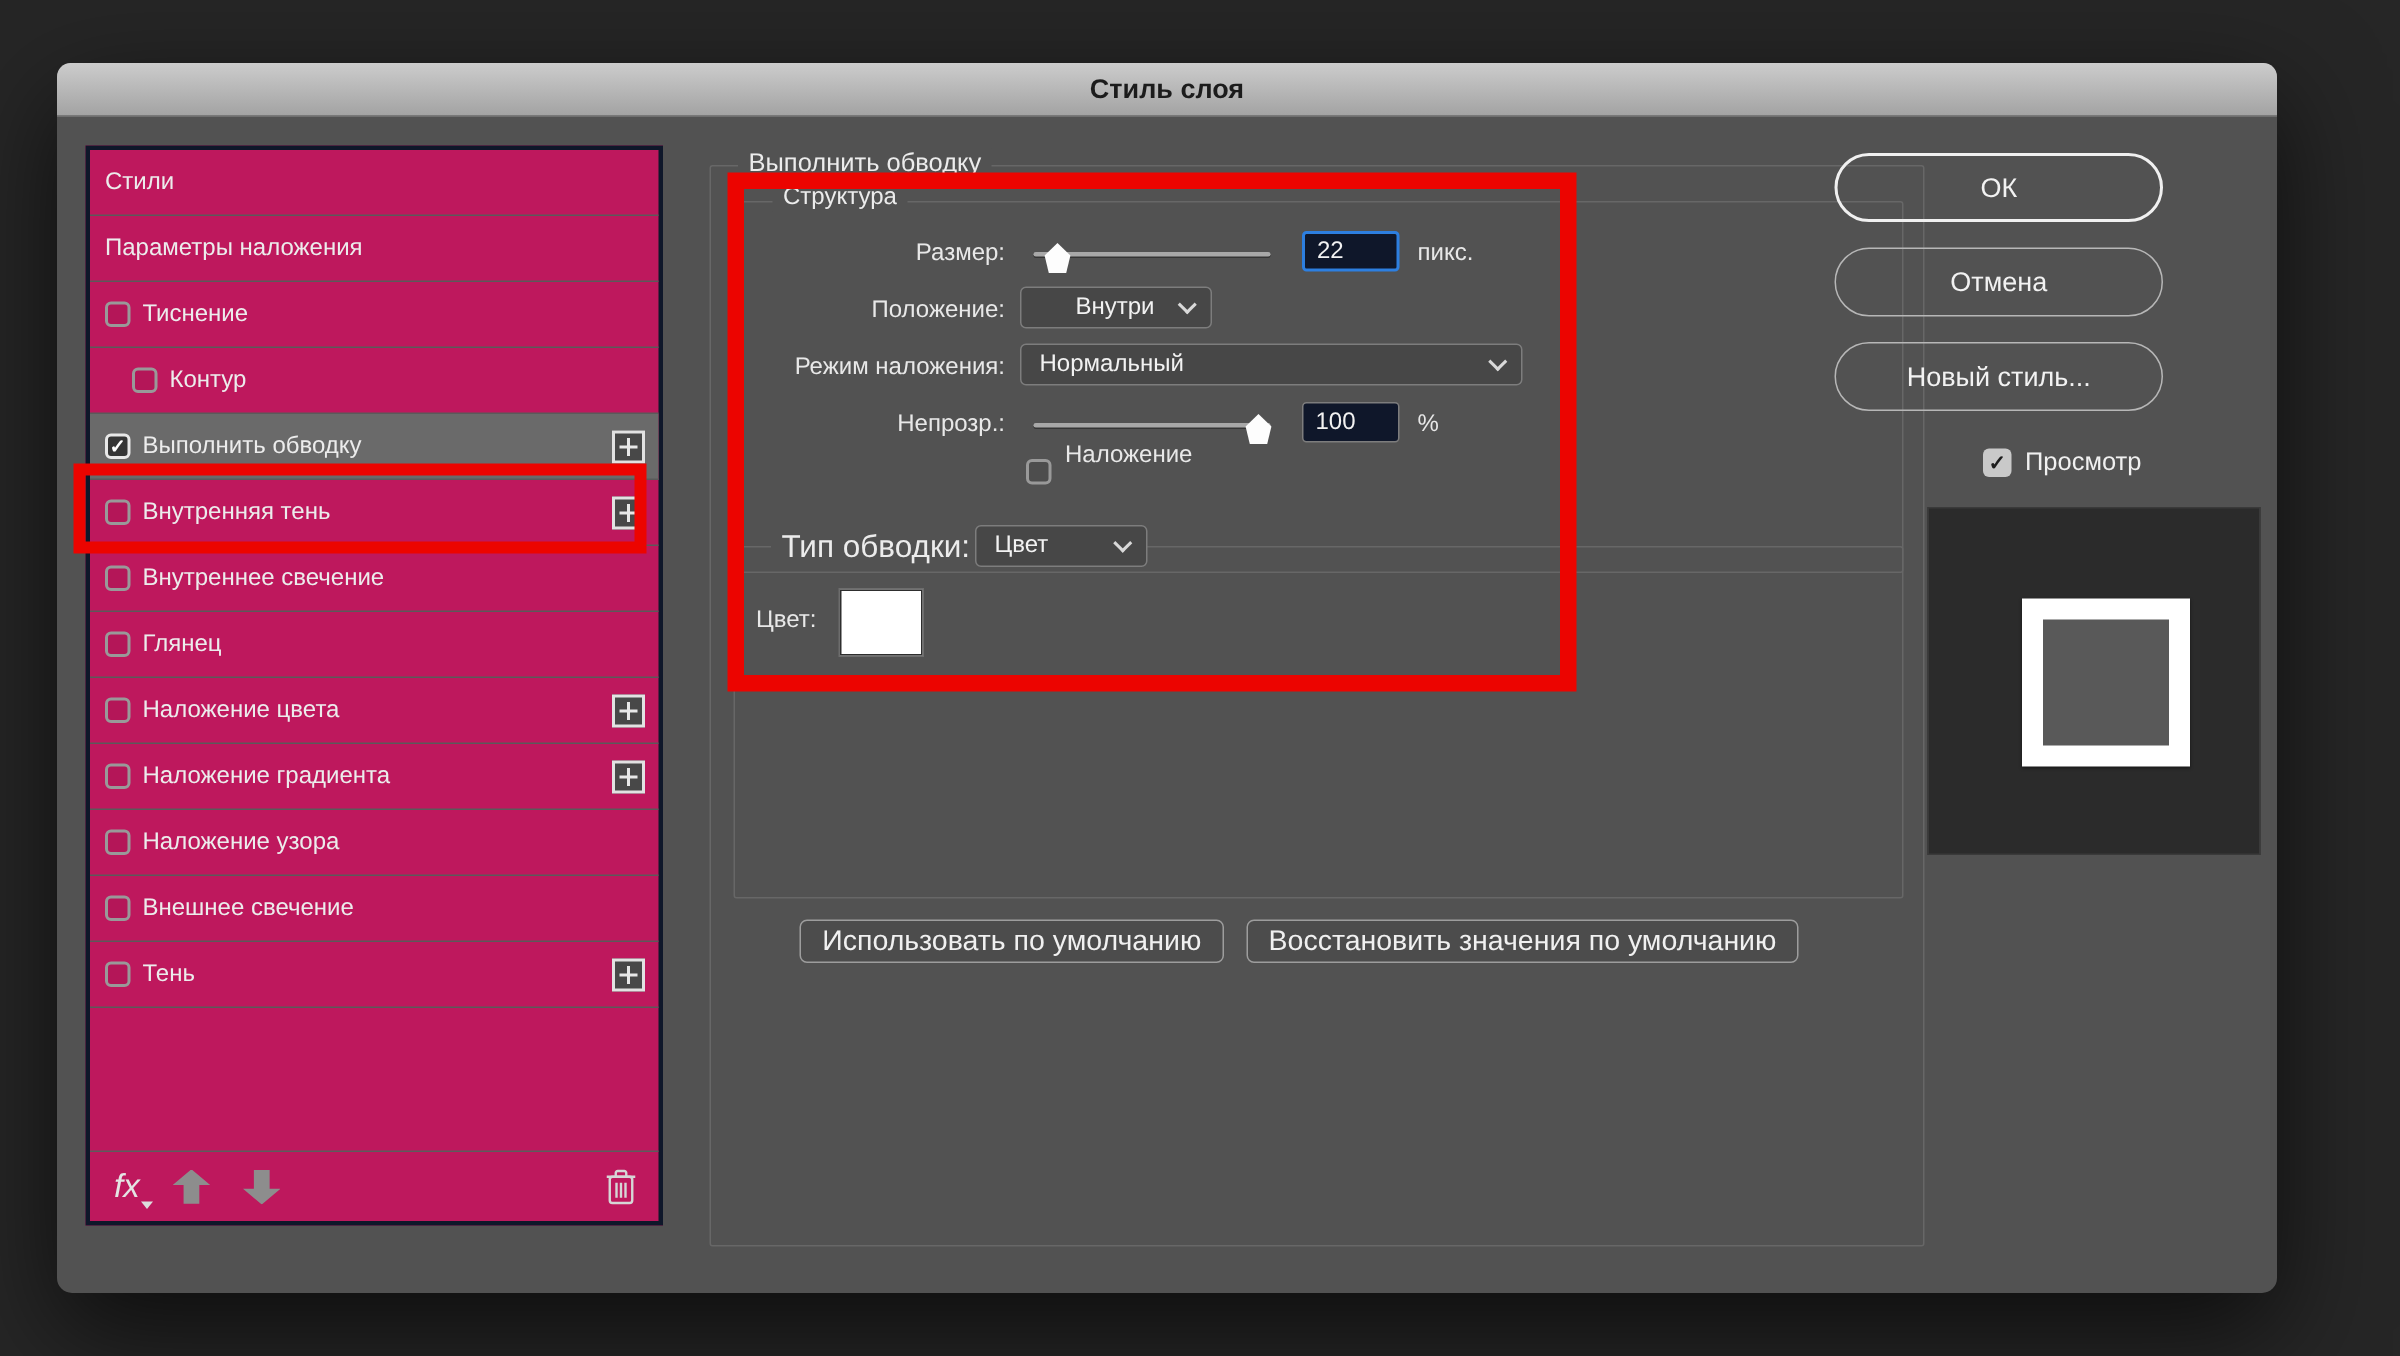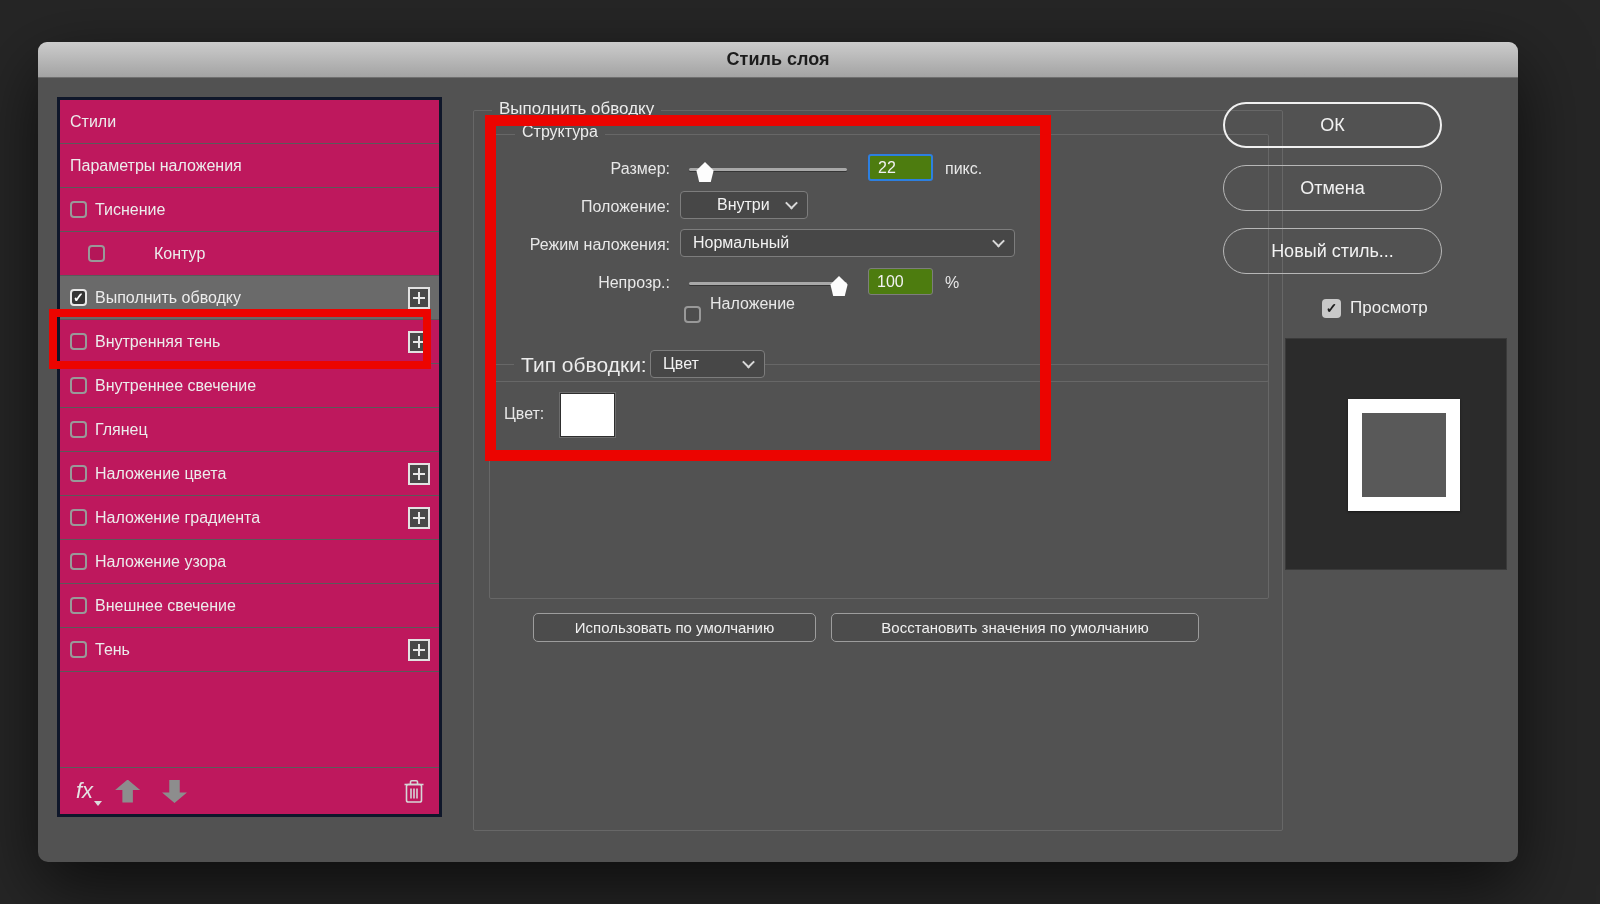--- a/index.html
+++ b/index.html
@@ -26,21 +26,21 @@
   
   .sidebar {
     position:absolute; left:19px; top:55px; width:385px; height:720px;
     background:#be185d; border:3px solid #0f172a;
   }
   .sb-row {
     position:relative; height:44px; display:flex; align-items:center;
     padding-left:10px; border-bottom:1px solid #5a5a5a;
     color:#ececec; font-size:16px;
   }
-  .sb-row.indent { padding-left:28px;gap:41px; }
+  .sb-row.indent { padding-left:28px; }
   .sb-row.selected { background:#6a6a6a; }
   .sb-label { margin-left:8px; }
   .sb-row.nocb .sb-label { margin-left:0; }
   .cb {
     width:17px; height:17px; flex:0 0 17px; border:2px solid #999;
     border-radius:4px; background:rgba(0,0,0,.05);
     display:flex; align-items:center; justify-content:center;
     font-size:13px; font-weight:bold; color:#fff; line-height:1;
   }
   .cb.checked { background:#353535; border-color:#e8e8e8; }
@@ -80,21 +80,21 @@
   .stroke-box { left:15px; top:253px; width:780px; height:235px; }
   .stroke-box > .legend { left:24px; font-size:21px; }
   .flabel { position:absolute; width:180px; text-align:right; color:#e8e8e8; font-size:16px; }
   .track { position:absolute; width:158px; height:3px; background:#a8a8a8; border-radius:2px; box-shadow:0 1px 0 rgba(0,0,0,.35); }
   .thumb {
     position:absolute; width:20px; height:20px; background:#fdfdfd;
     clip-path:polygon(50% 0%,93% 42%,79% 100%,21% 100%,7% 42%);
     filter:drop-shadow(0 0 1px #2a2a2a) drop-shadow(0 1px 1px rgba(0,0,0,.5));
   }
   .num-input {
-    position:absolute; width:65px; height:27px; background:#4d7c0f;
+    position:absolute; width:65px; height:27px; background:#0f172a;
     border:1px solid #7d7d7d; border-radius:3px; color:#f2f2f2;
     font-family:"Liberation Sans",sans-serif; font-size:16px; padding:0 8px; outline:none;
   }
   .num-input.focused { border:2px solid #2d7fe0; }
   .unit { position:absolute; color:#e8e8e8; font-size:16px; }
   .dropdown {
     position:absolute; height:28px; background:#474747; border:1px solid #7d7d7d;
     border-radius:4px; display:flex; align-items:center; padding:0 30px 0 12px;
     color:#f2f2f2; font-size:16px; cursor:default;
   }
@@ -105,21 +105,21 @@
     position:absolute; width:17px; height:17px; border:2px solid #999;
     border-radius:4px; background:rgba(0,0,0,.05);
   }
   .form-cb-label { position:absolute; color:#e8e8e8; font-size:16px; }
   .swatch {
     position:absolute; width:55px; height:44px; background:#ffffff;
     border:1px solid #2e2e2e; box-shadow:0 0 0 1px #6d6d6d;
   }
   .def-btn {
     position:absolute; height:29px; background:#4c4c4c; border:1px solid #9d9d9d;
-    border-radius:5px; color:#f0f0f0; font-size:15px;
+    border-radius:5px; color:#f0f0f0; font-size:19px;
     display:flex; align-items:center; justify-content:center; cursor:default;
   }
   
   .pill {
     position:absolute; left:1185px; width:219px; height:46px; border-radius:23px;
     background:transparent; border:1.5px solid #b7b7b7; color:#f2f2f2;
     font-size:18px; display:flex; align-items:center; justify-content:center; cursor:default;
   }
   .pill.default { border:2px solid #f0f0f0; }
   .preview-check { position:absolute; left:1284px; top:256px; display:flex; align-items:center; }

